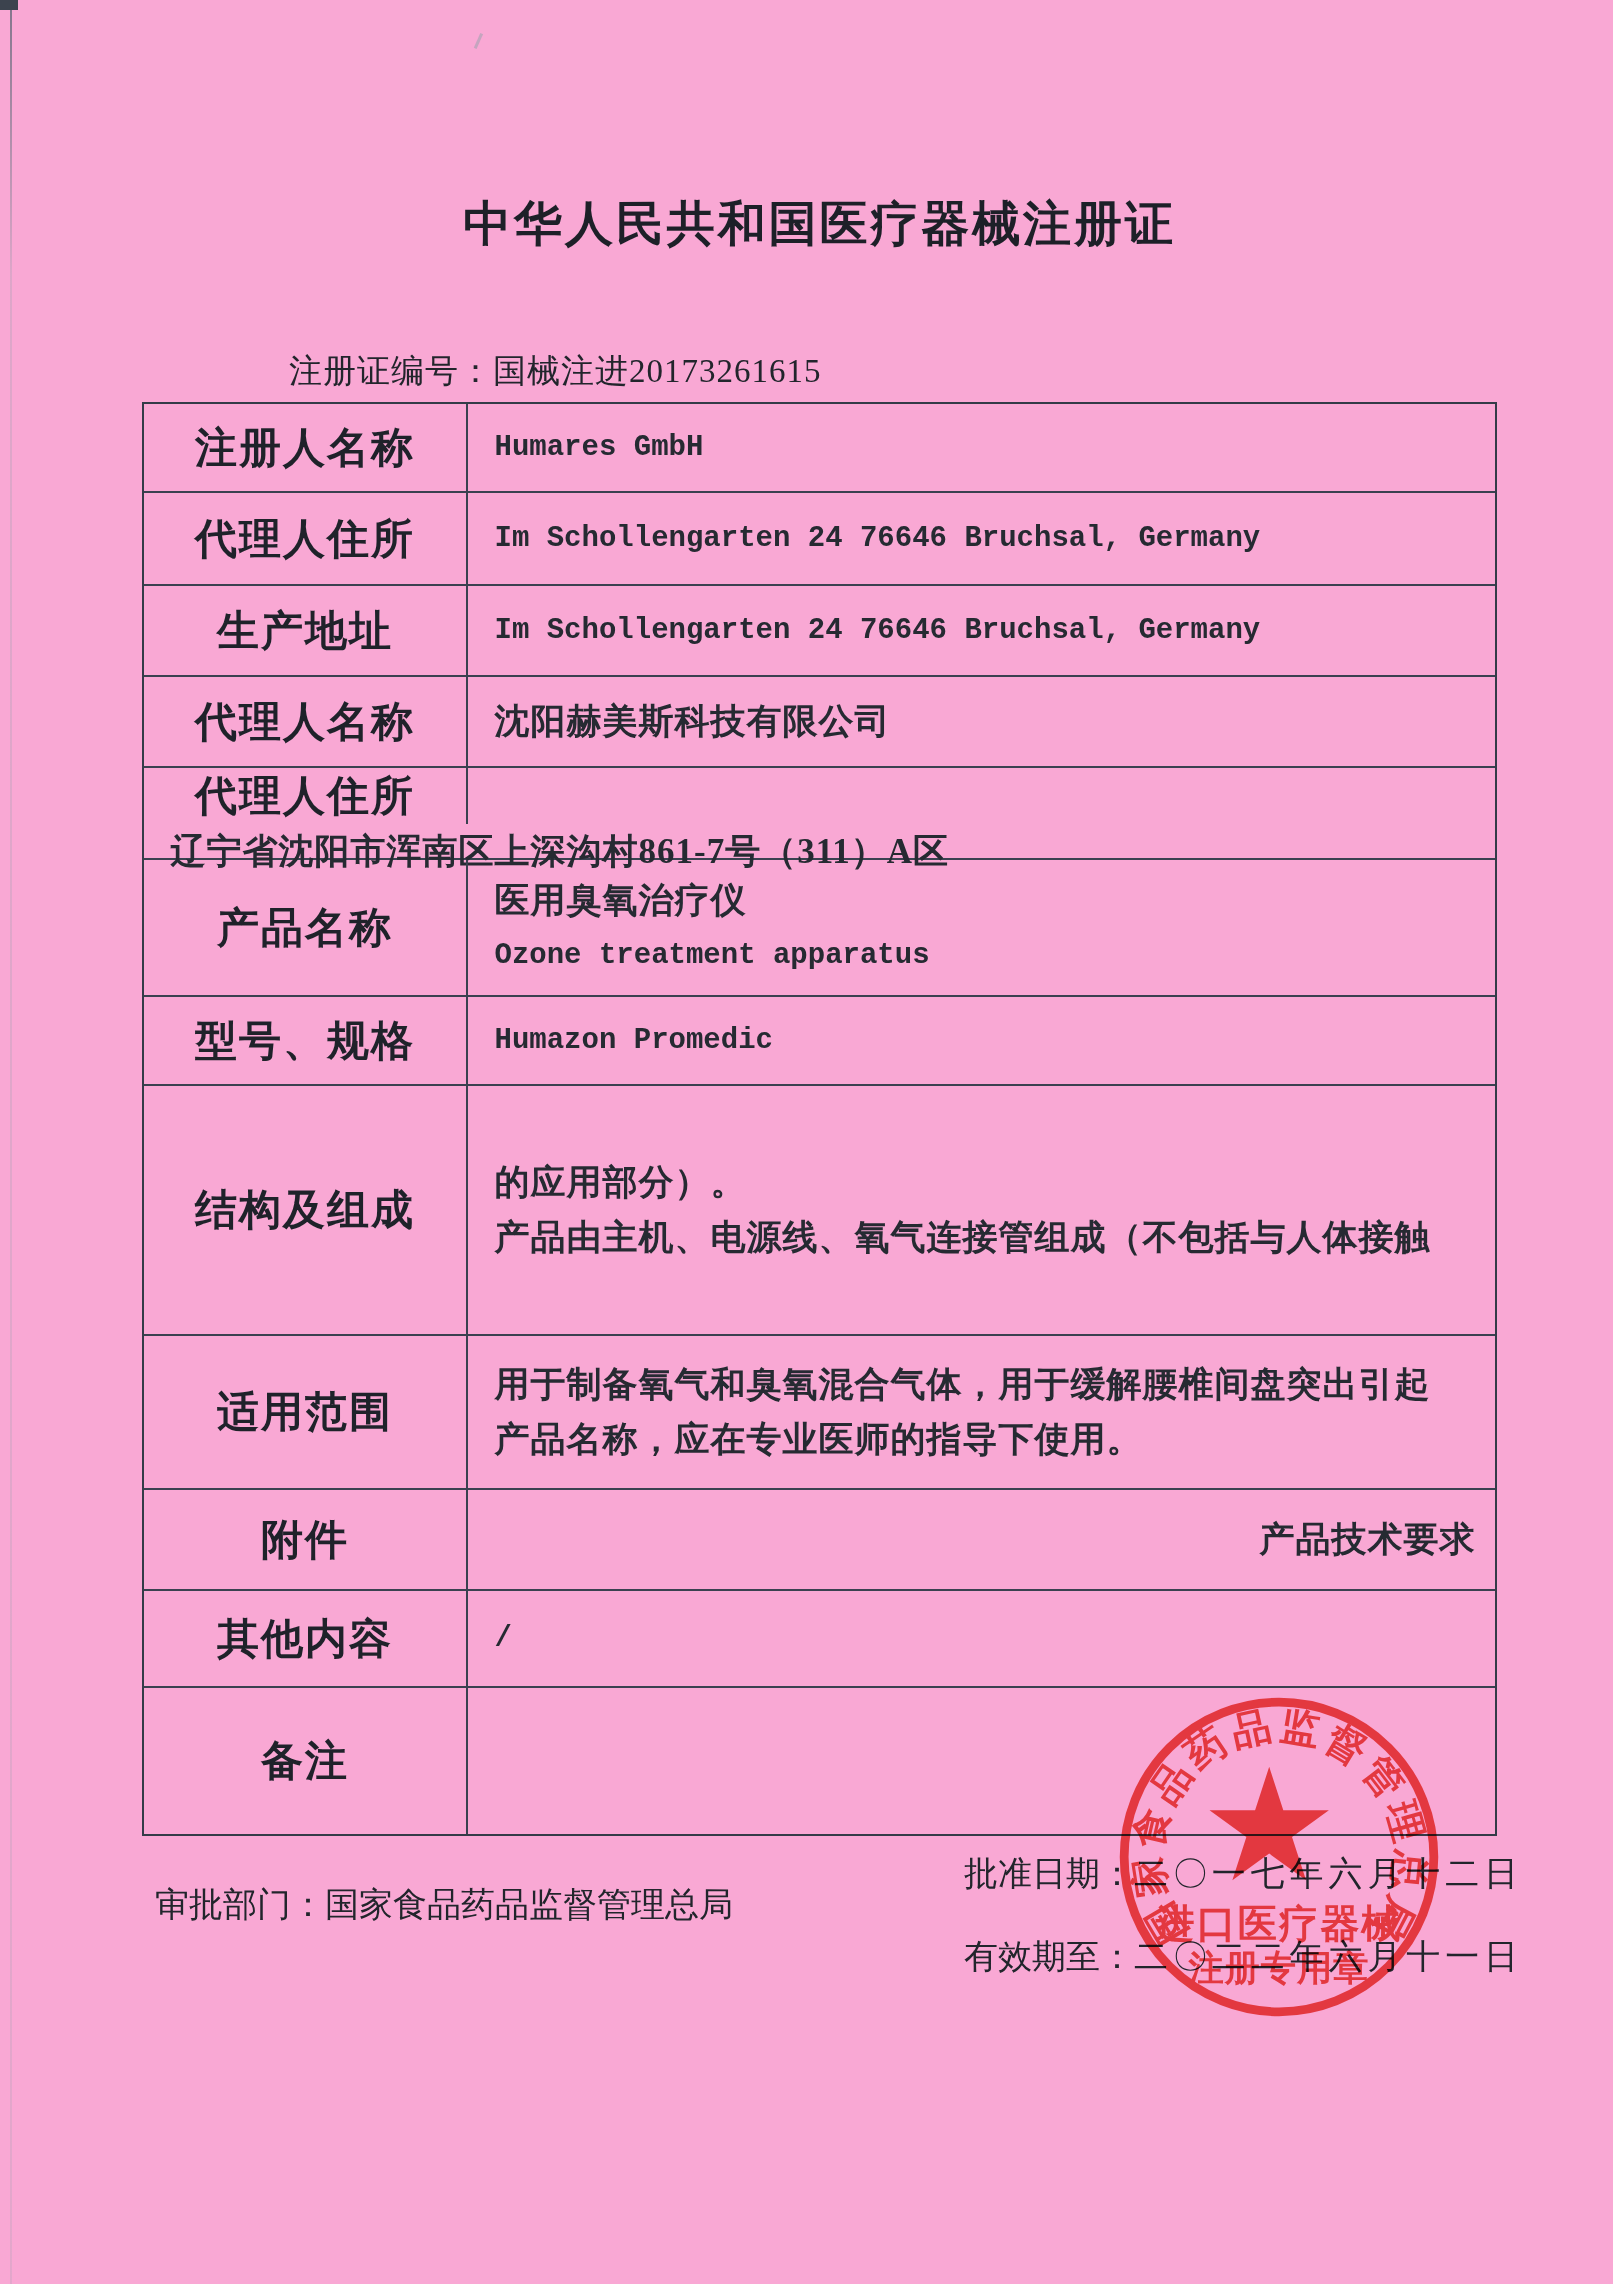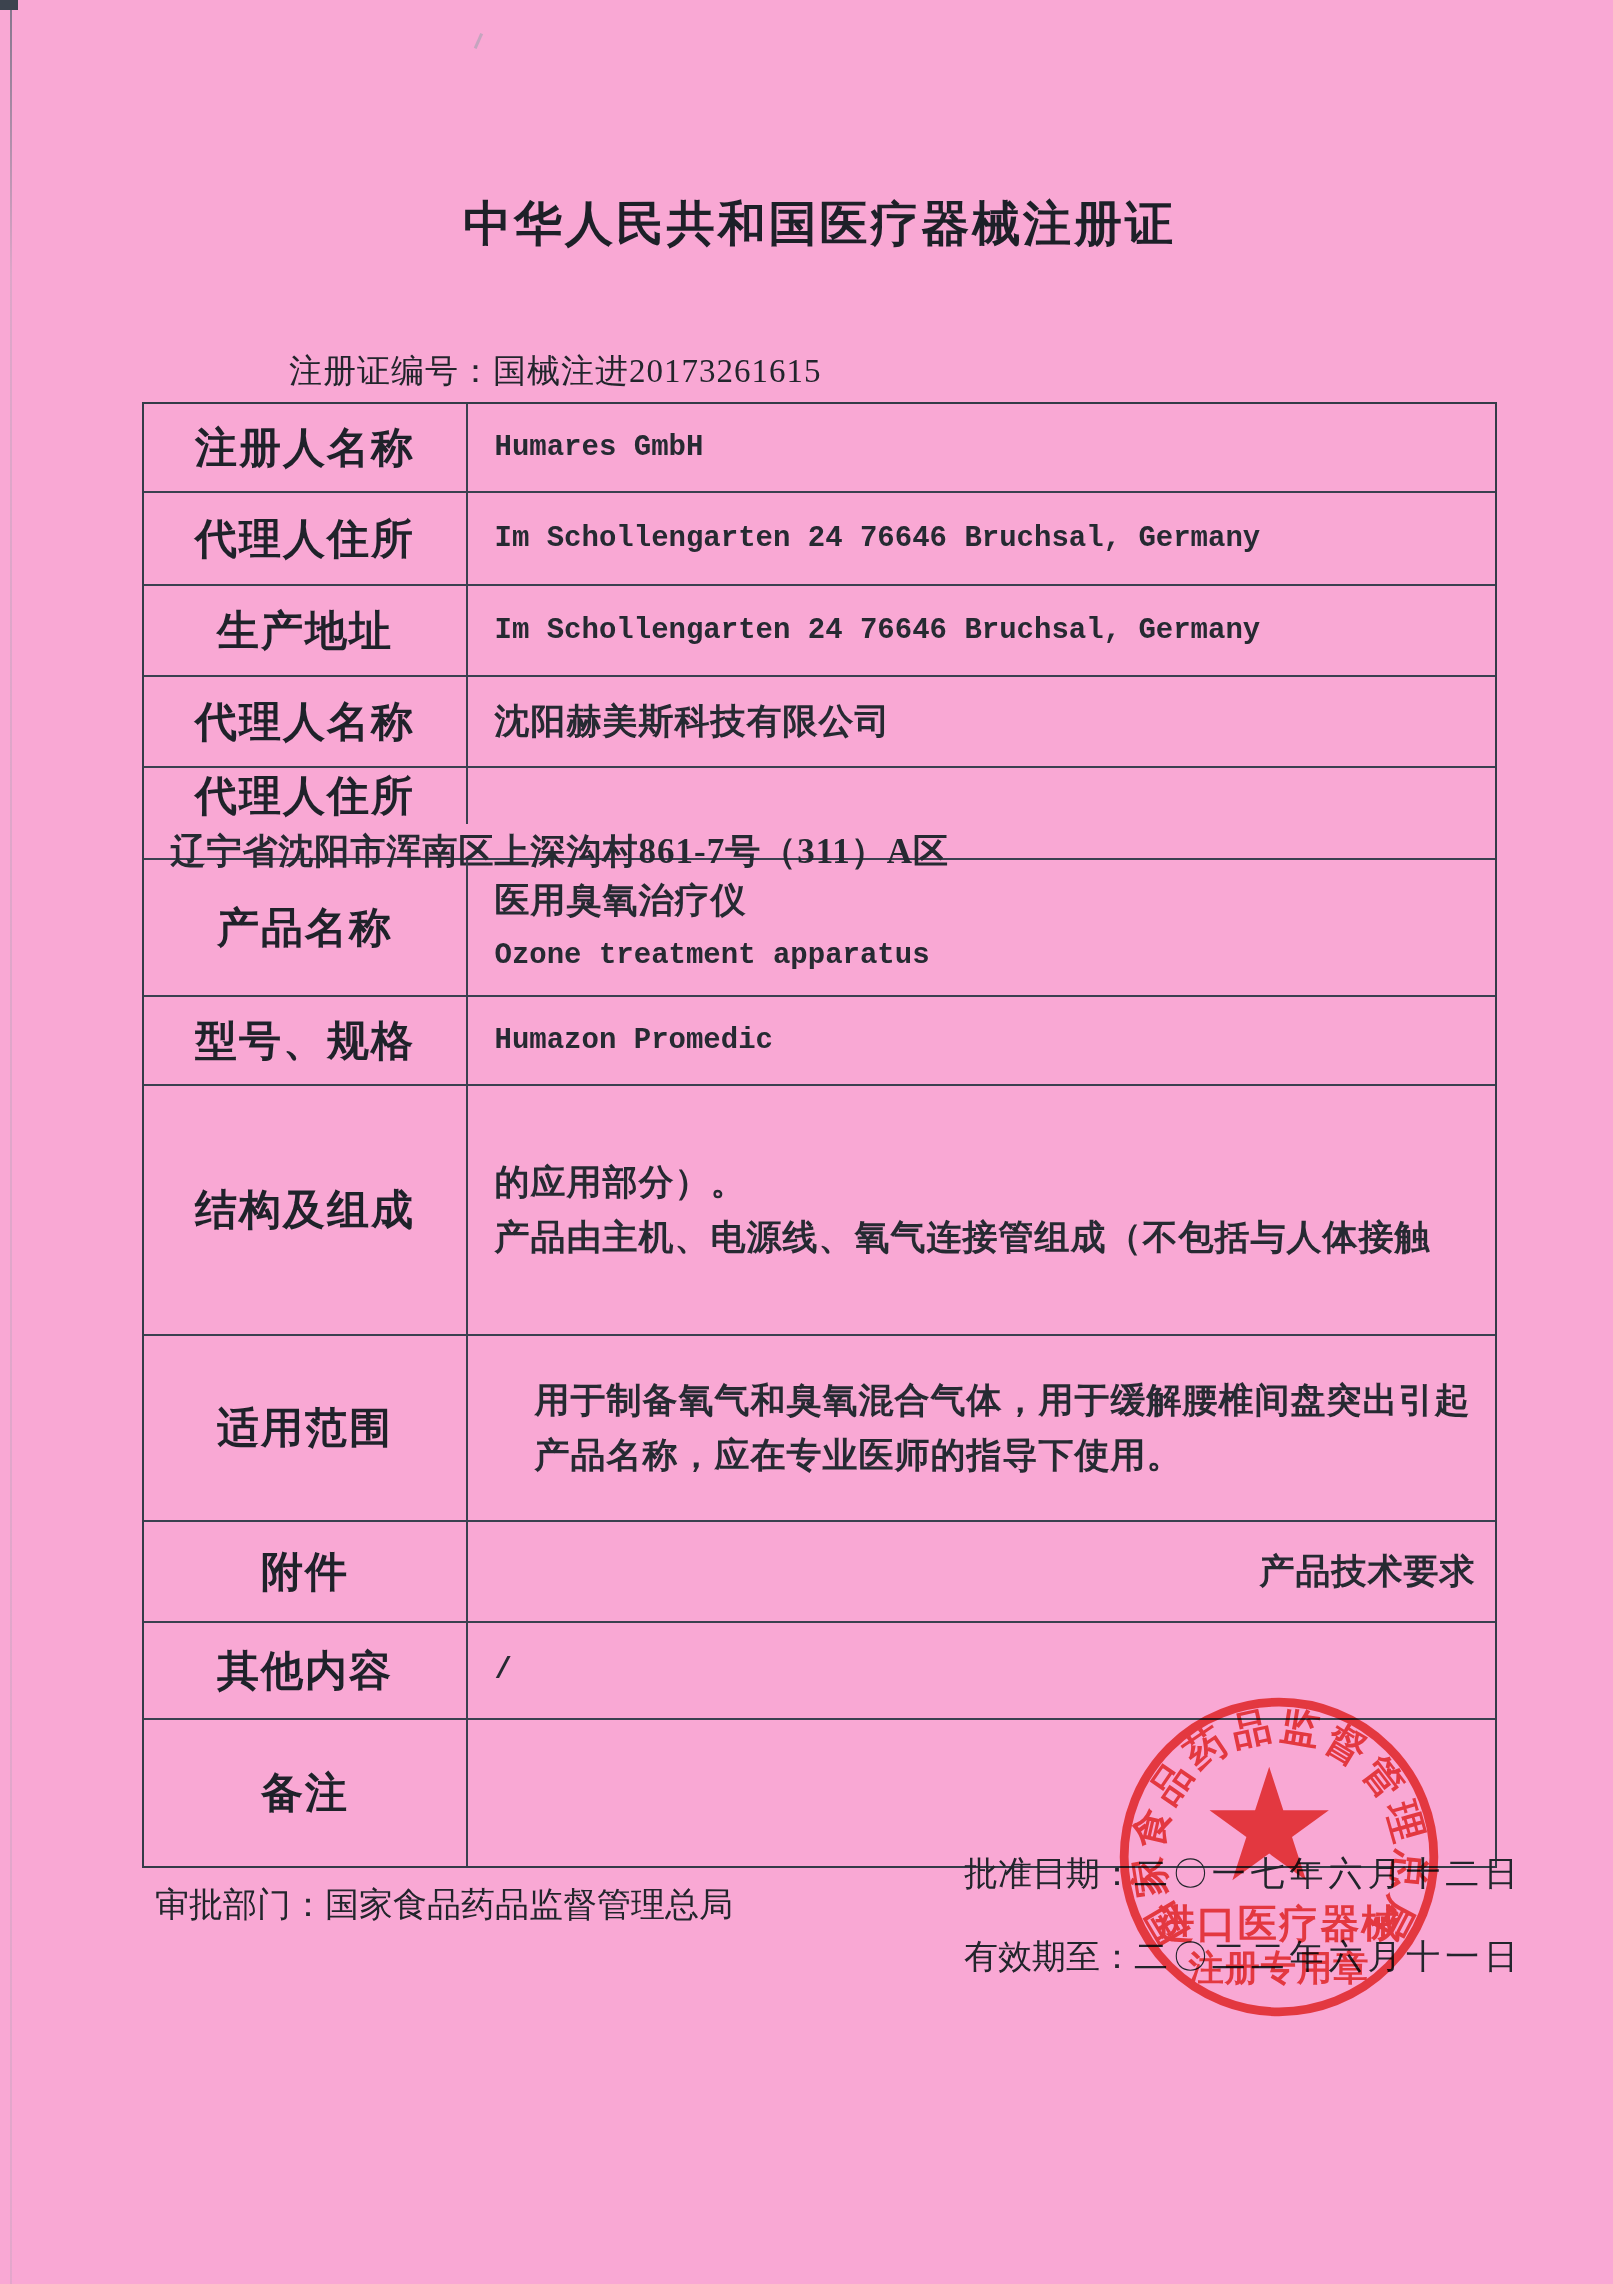--- a/index.html
+++ b/index.html
@@ -40,21 +40,21 @@
   .trow{display:flex;box-sizing:border-box;border-top:2px solid #3a4150;}
   .trow:first-child{border-top:none;}
   .trow:nth-child(1){height:87px;}
   .trow:nth-child(2){height:93px;}
   .trow:nth-child(3){height:91px;}
   .trow:nth-child(4){height:91px;justify-content:space-between;}
   .trow:nth-child(5){height:92px;flex-direction:column;}
   .trow:nth-child(6){height:137px;}
   .trow:nth-child(7){height:89px;}
   .trow:nth-child(8){height:250px;}
-  .trow:nth-child(9){height:186px;gap:40px;}
+  .trow:nth-child(9){height:154px;}
   .trow:nth-child(10){height:101px;text-align:right;}
   .trow:nth-child(11){height:97px;}
   .trow:nth-child(12){height:148px;}
   .tlabel{
     width:324px;box-sizing:border-box;border-right:2px solid #3a4150;
     display:flex;align-items:center;justify-content:center;
     font-size:42px;font-weight:bold;letter-spacing:2px;color:#1f222a;
   }
   .tvalue{
     flex:1;display:flex;flex-direction:column;justify-content:center;

